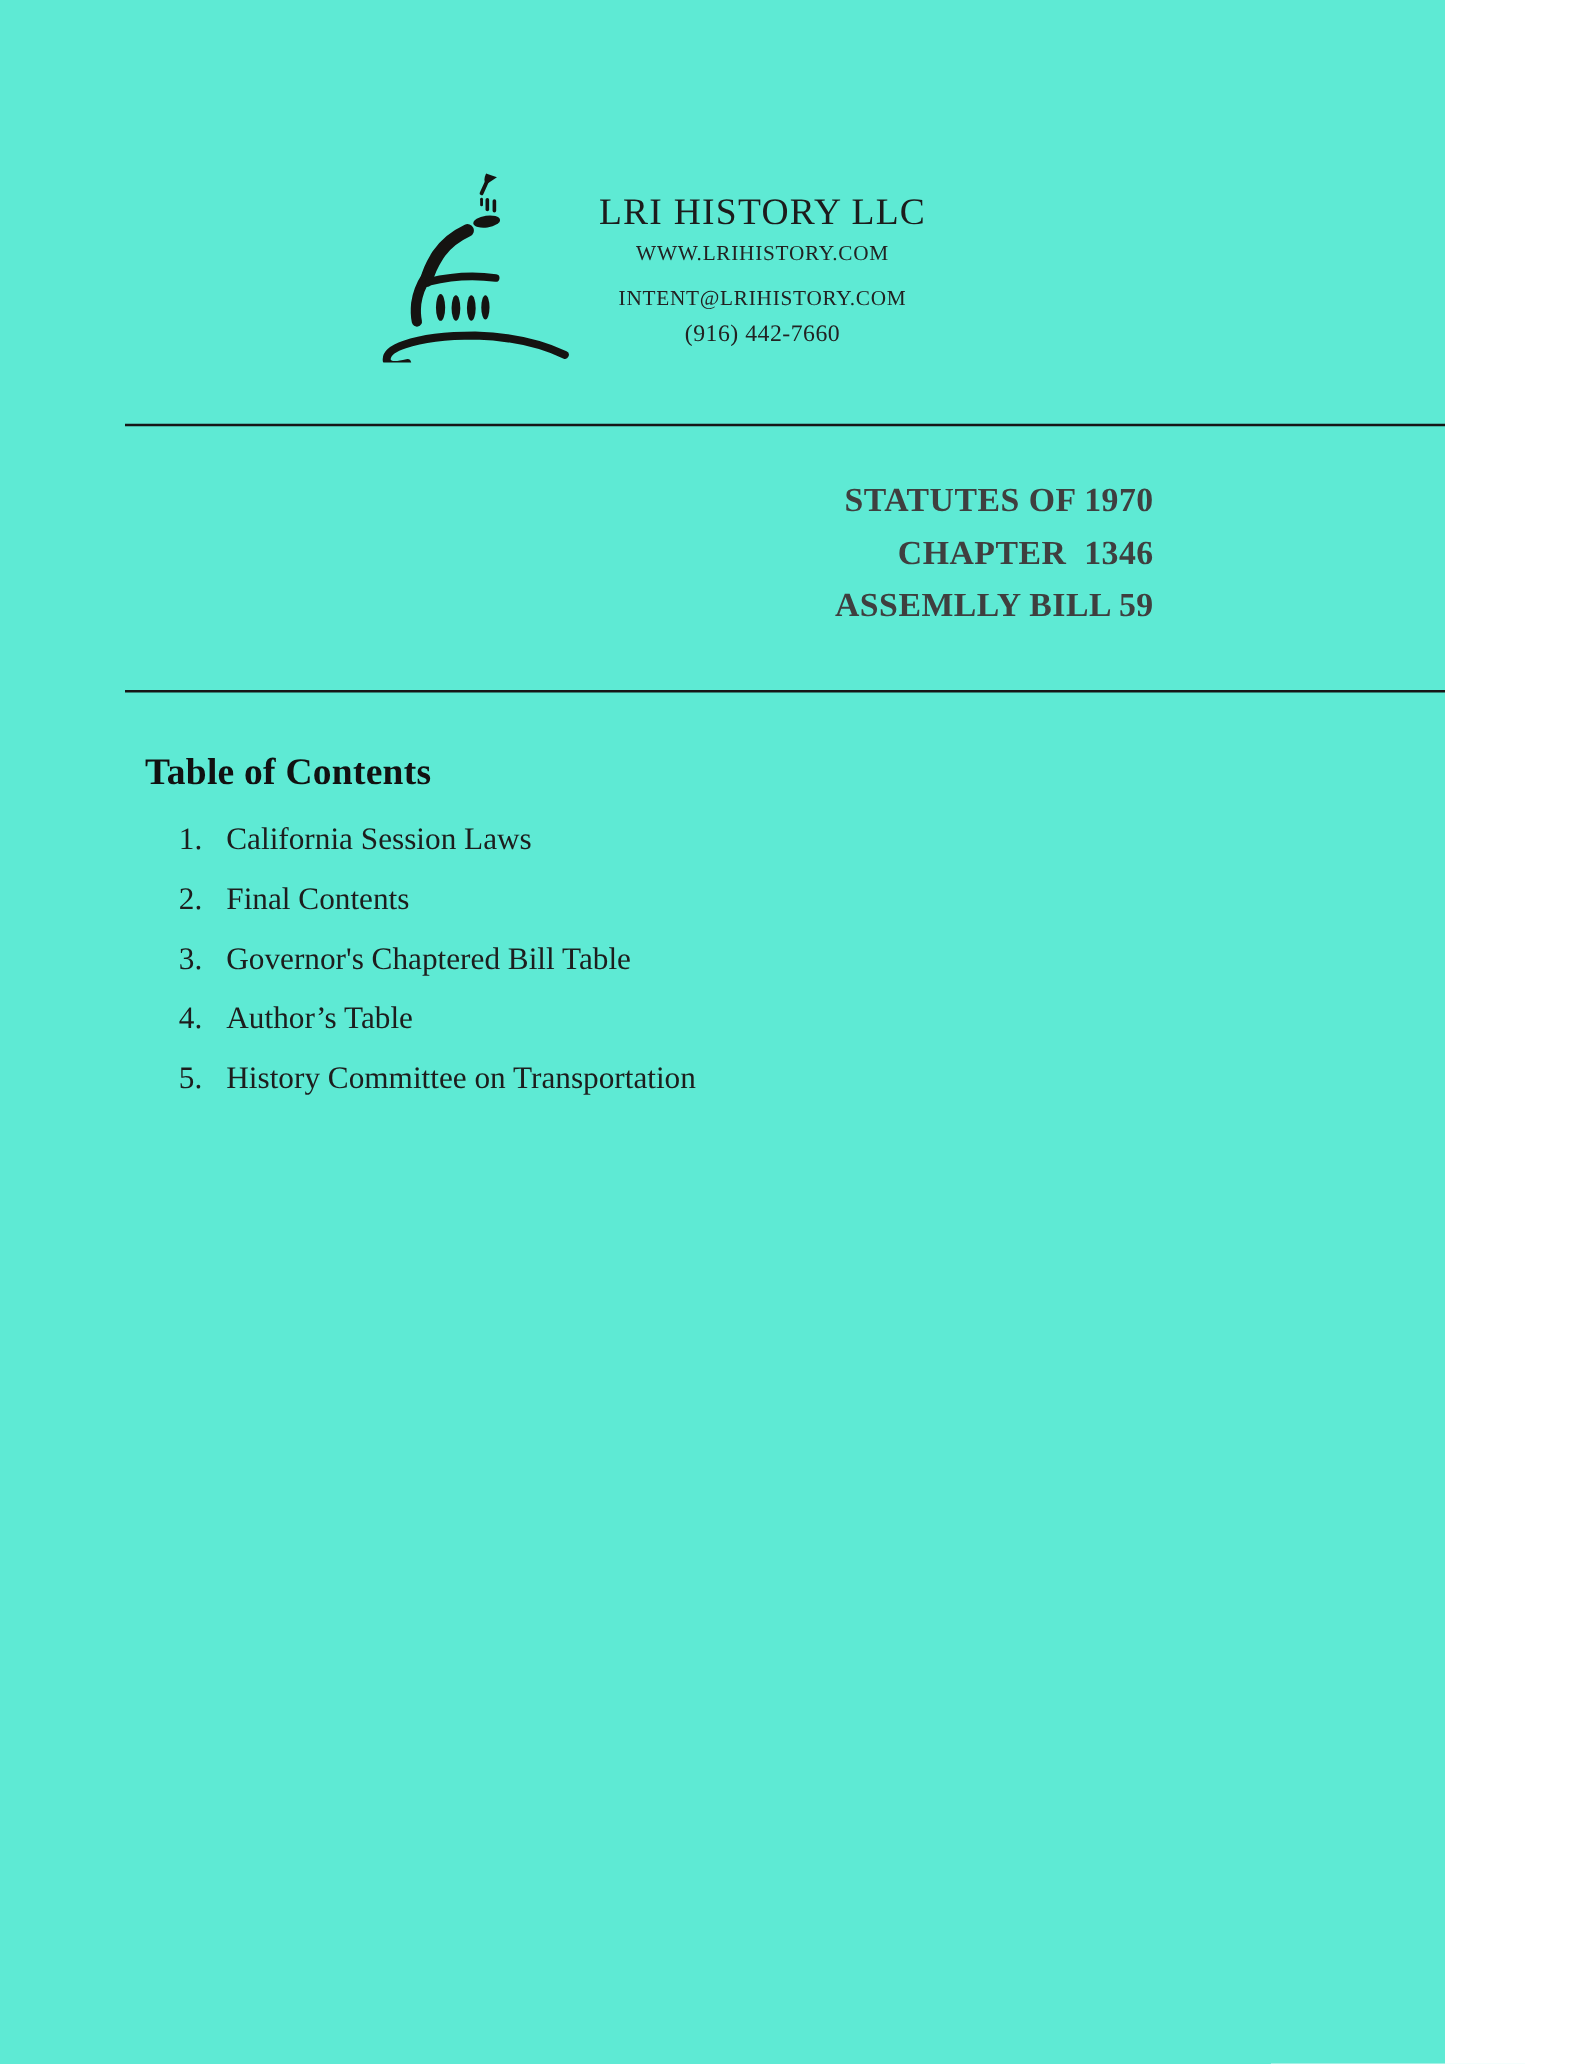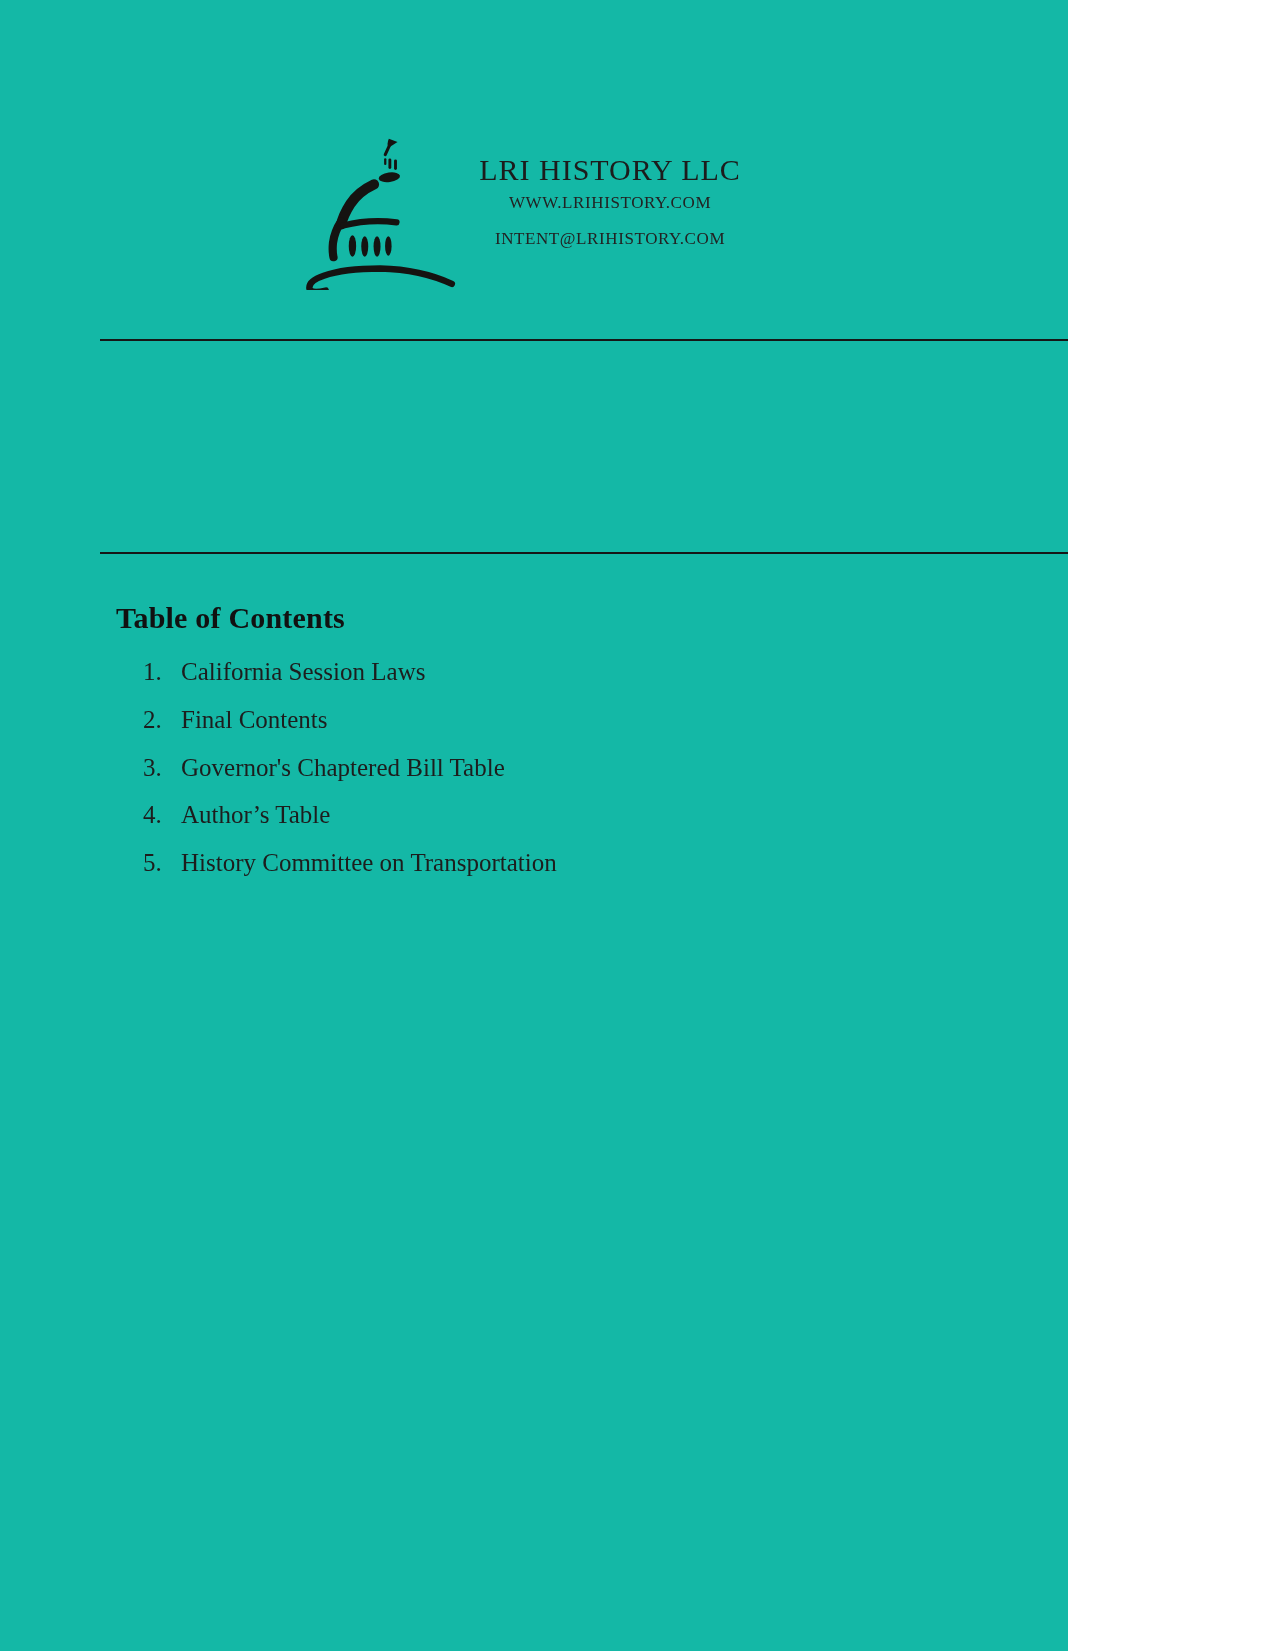--- a/index.html
+++ b/index.html
@@ -2,23 +2,23 @@
 <html><head>
 <meta charset="utf-8">
 <style>
   html, body {
     margin: 0;
     padding: 0;
     background: #ffffff;
   }
   .page {
     position: relative;
-    width: 1068px;
+    width: 1156px;
     height: 1651px;
-    background: #14b8a6;
+    background: #5eead4;
     font-family: "Liberation Serif", "DejaVu Serif", serif;
     color: #1d1d1d;
     overflow: hidden;
   }
 
   
   .logo {
     position: absolute;
     left: 293px;
     top: 126px;
@@ -142,25 +142,31 @@
     <ellipse class="fill" cx="82" cy="117.5" rx="3.4" ry="10"></ellipse>
     <ellipse class="fill" cx="93" cy="117" rx="3.2" ry="9.5"></ellipse>
 
     <path d="M155,154 Q125,140 85,139 Q50,139 30,146 Q15,151 16,158.5 Q18,164 32,160.5" stroke-width="6.2"></path>
   </svg>
 
   <div class="header-text">
     <div class="company-name">LRI HISTORY LLC</div>
     <div class="contact-line">WWW.LRIHISTORY.COM</div>
     <div class="contact-line first">INTENT@LRIHISTORY.COM</div>
+    <div class="phone-line">(916) 442-7660</div>
   </div>
 
   <div class="rule top"></div>
   <div class="rule bottom"></div>
 
+  <div class="reference-block">
+    <div class="reference-line">STATUTES OF 1970</div>
+    <div class="reference-line">CHAPTER  1346</div>
+    <div class="reference-line">ASSEMLLY BILL 59</div>
+  </div>
 
   <div class="toc-title">Table of Contents</div>
 
   <div class="toc-list">
     <div class="toc-item">
       <span class="toc-item-number">1.</span>
       <span class="toc-item-label">California Session Laws</span>
     </div>
     <div class="toc-item">
       <span class="toc-item-number">2.</span>

